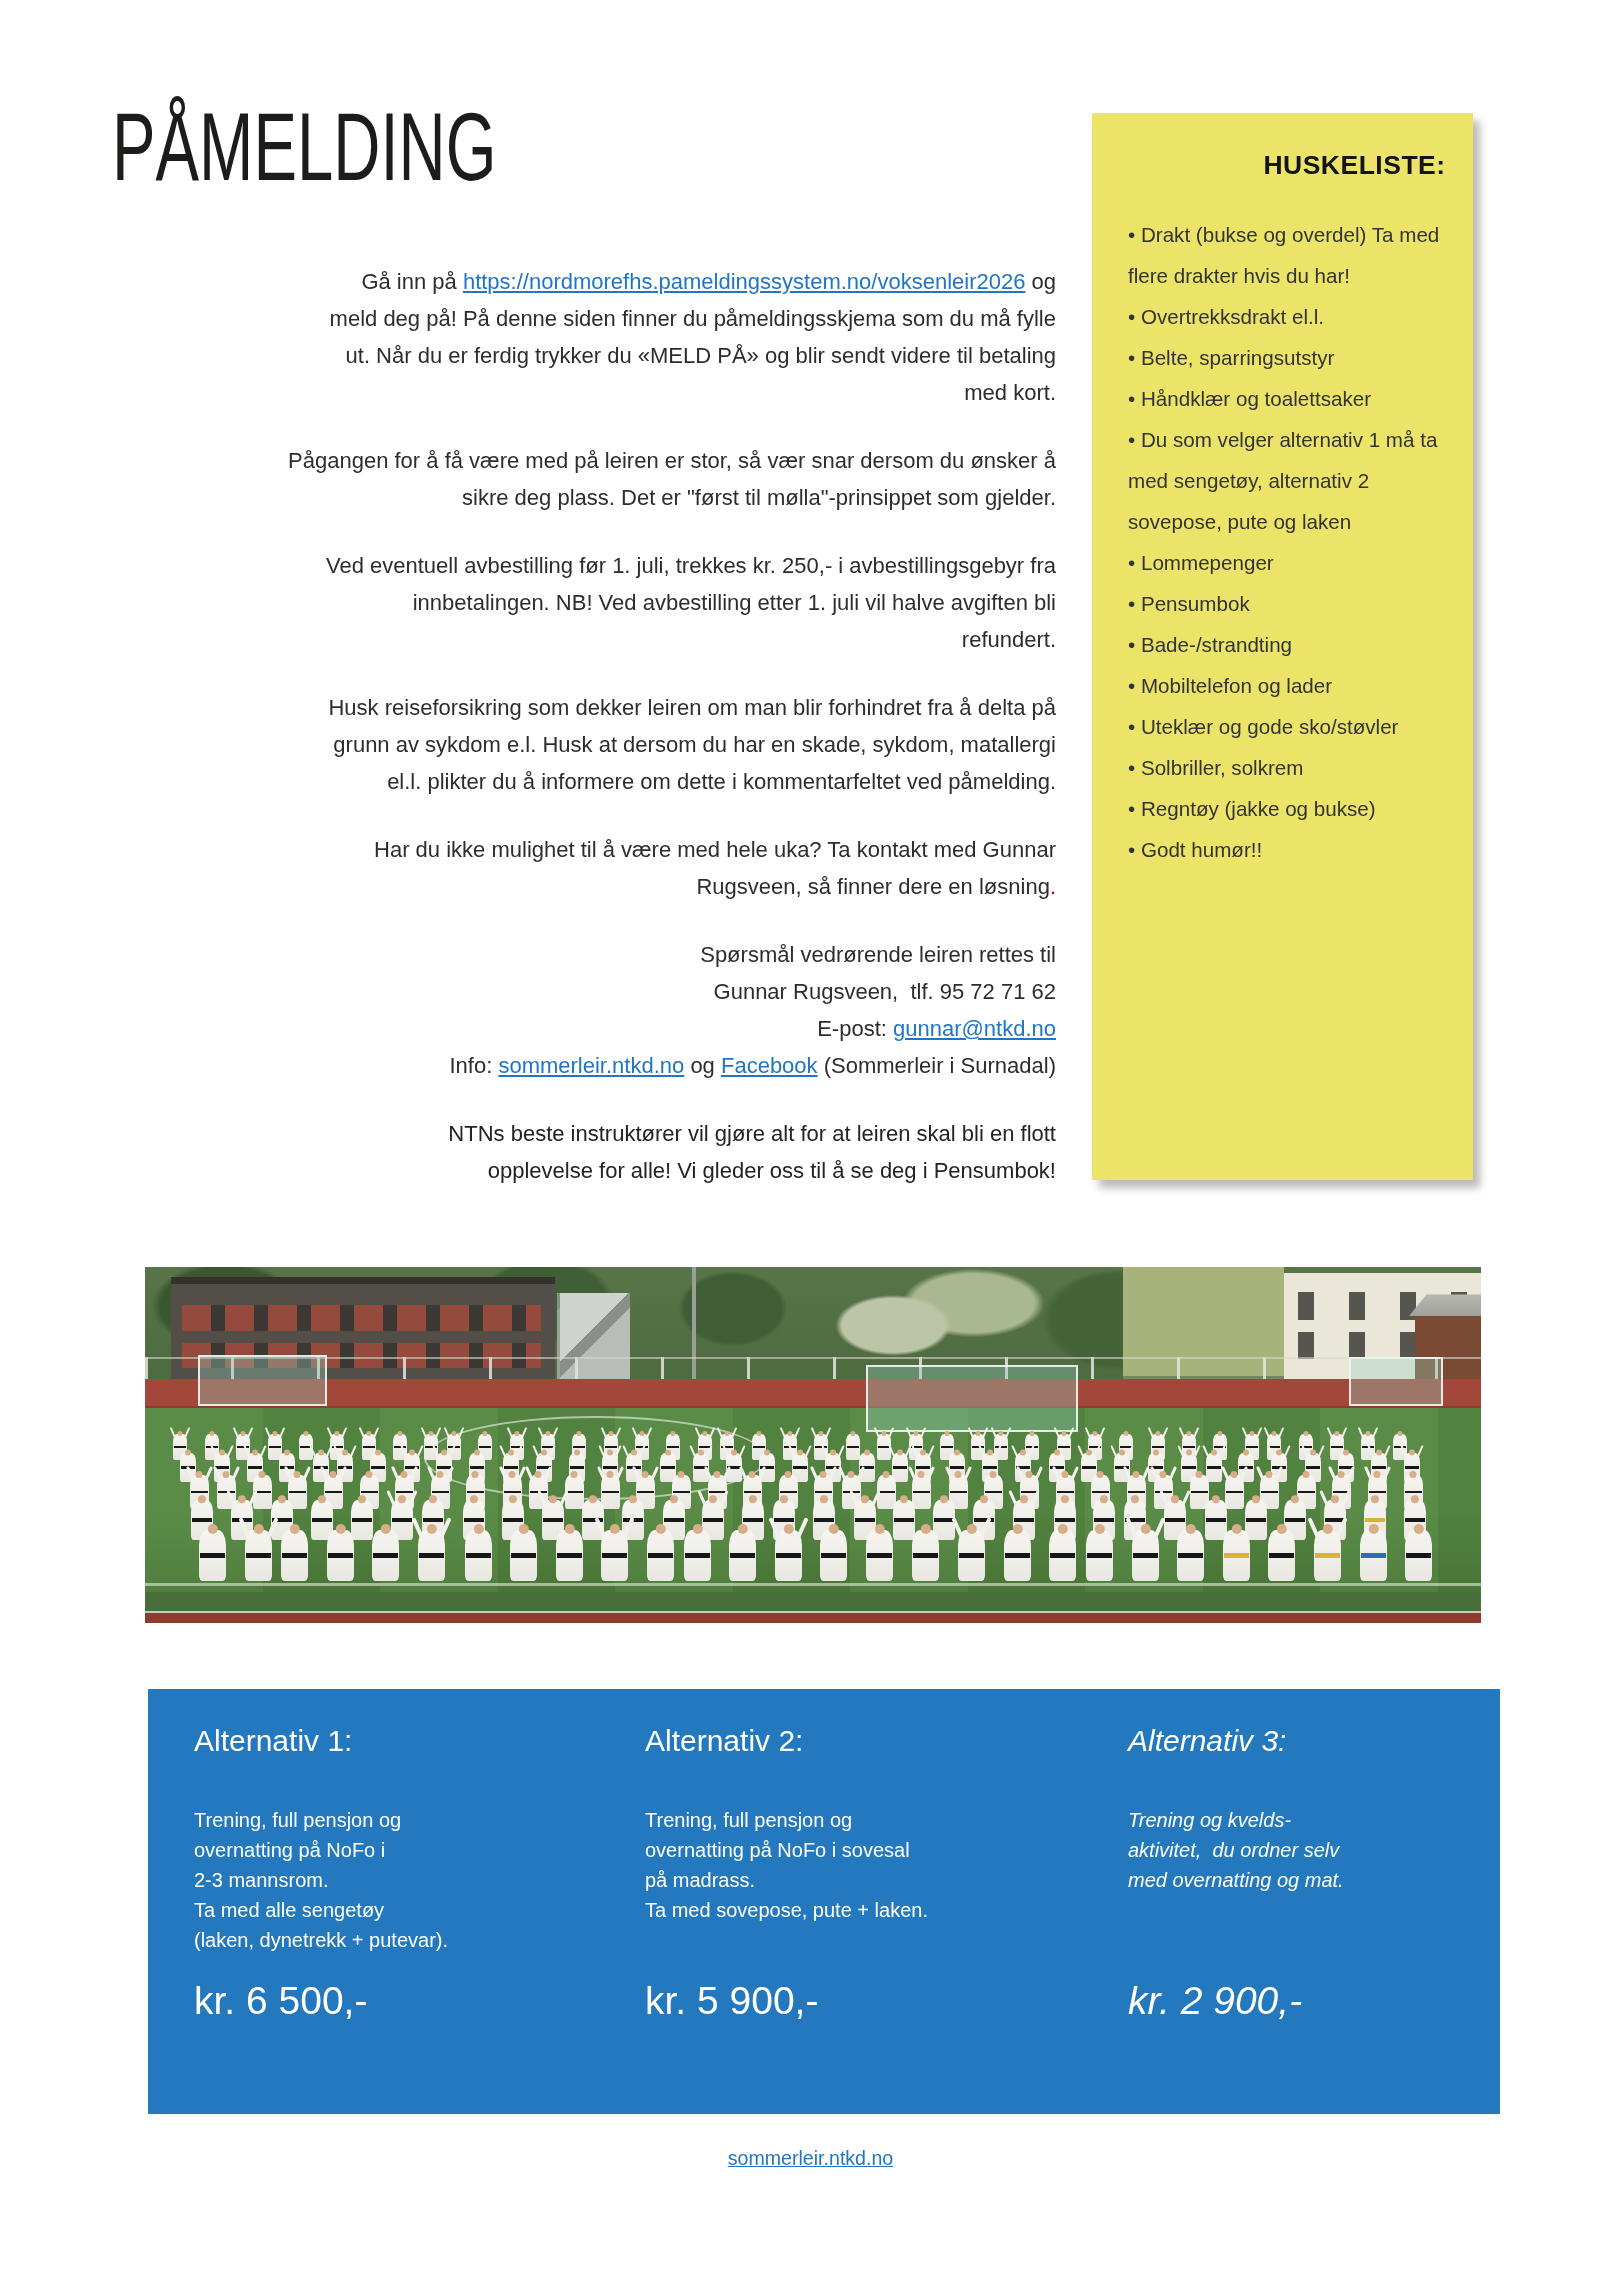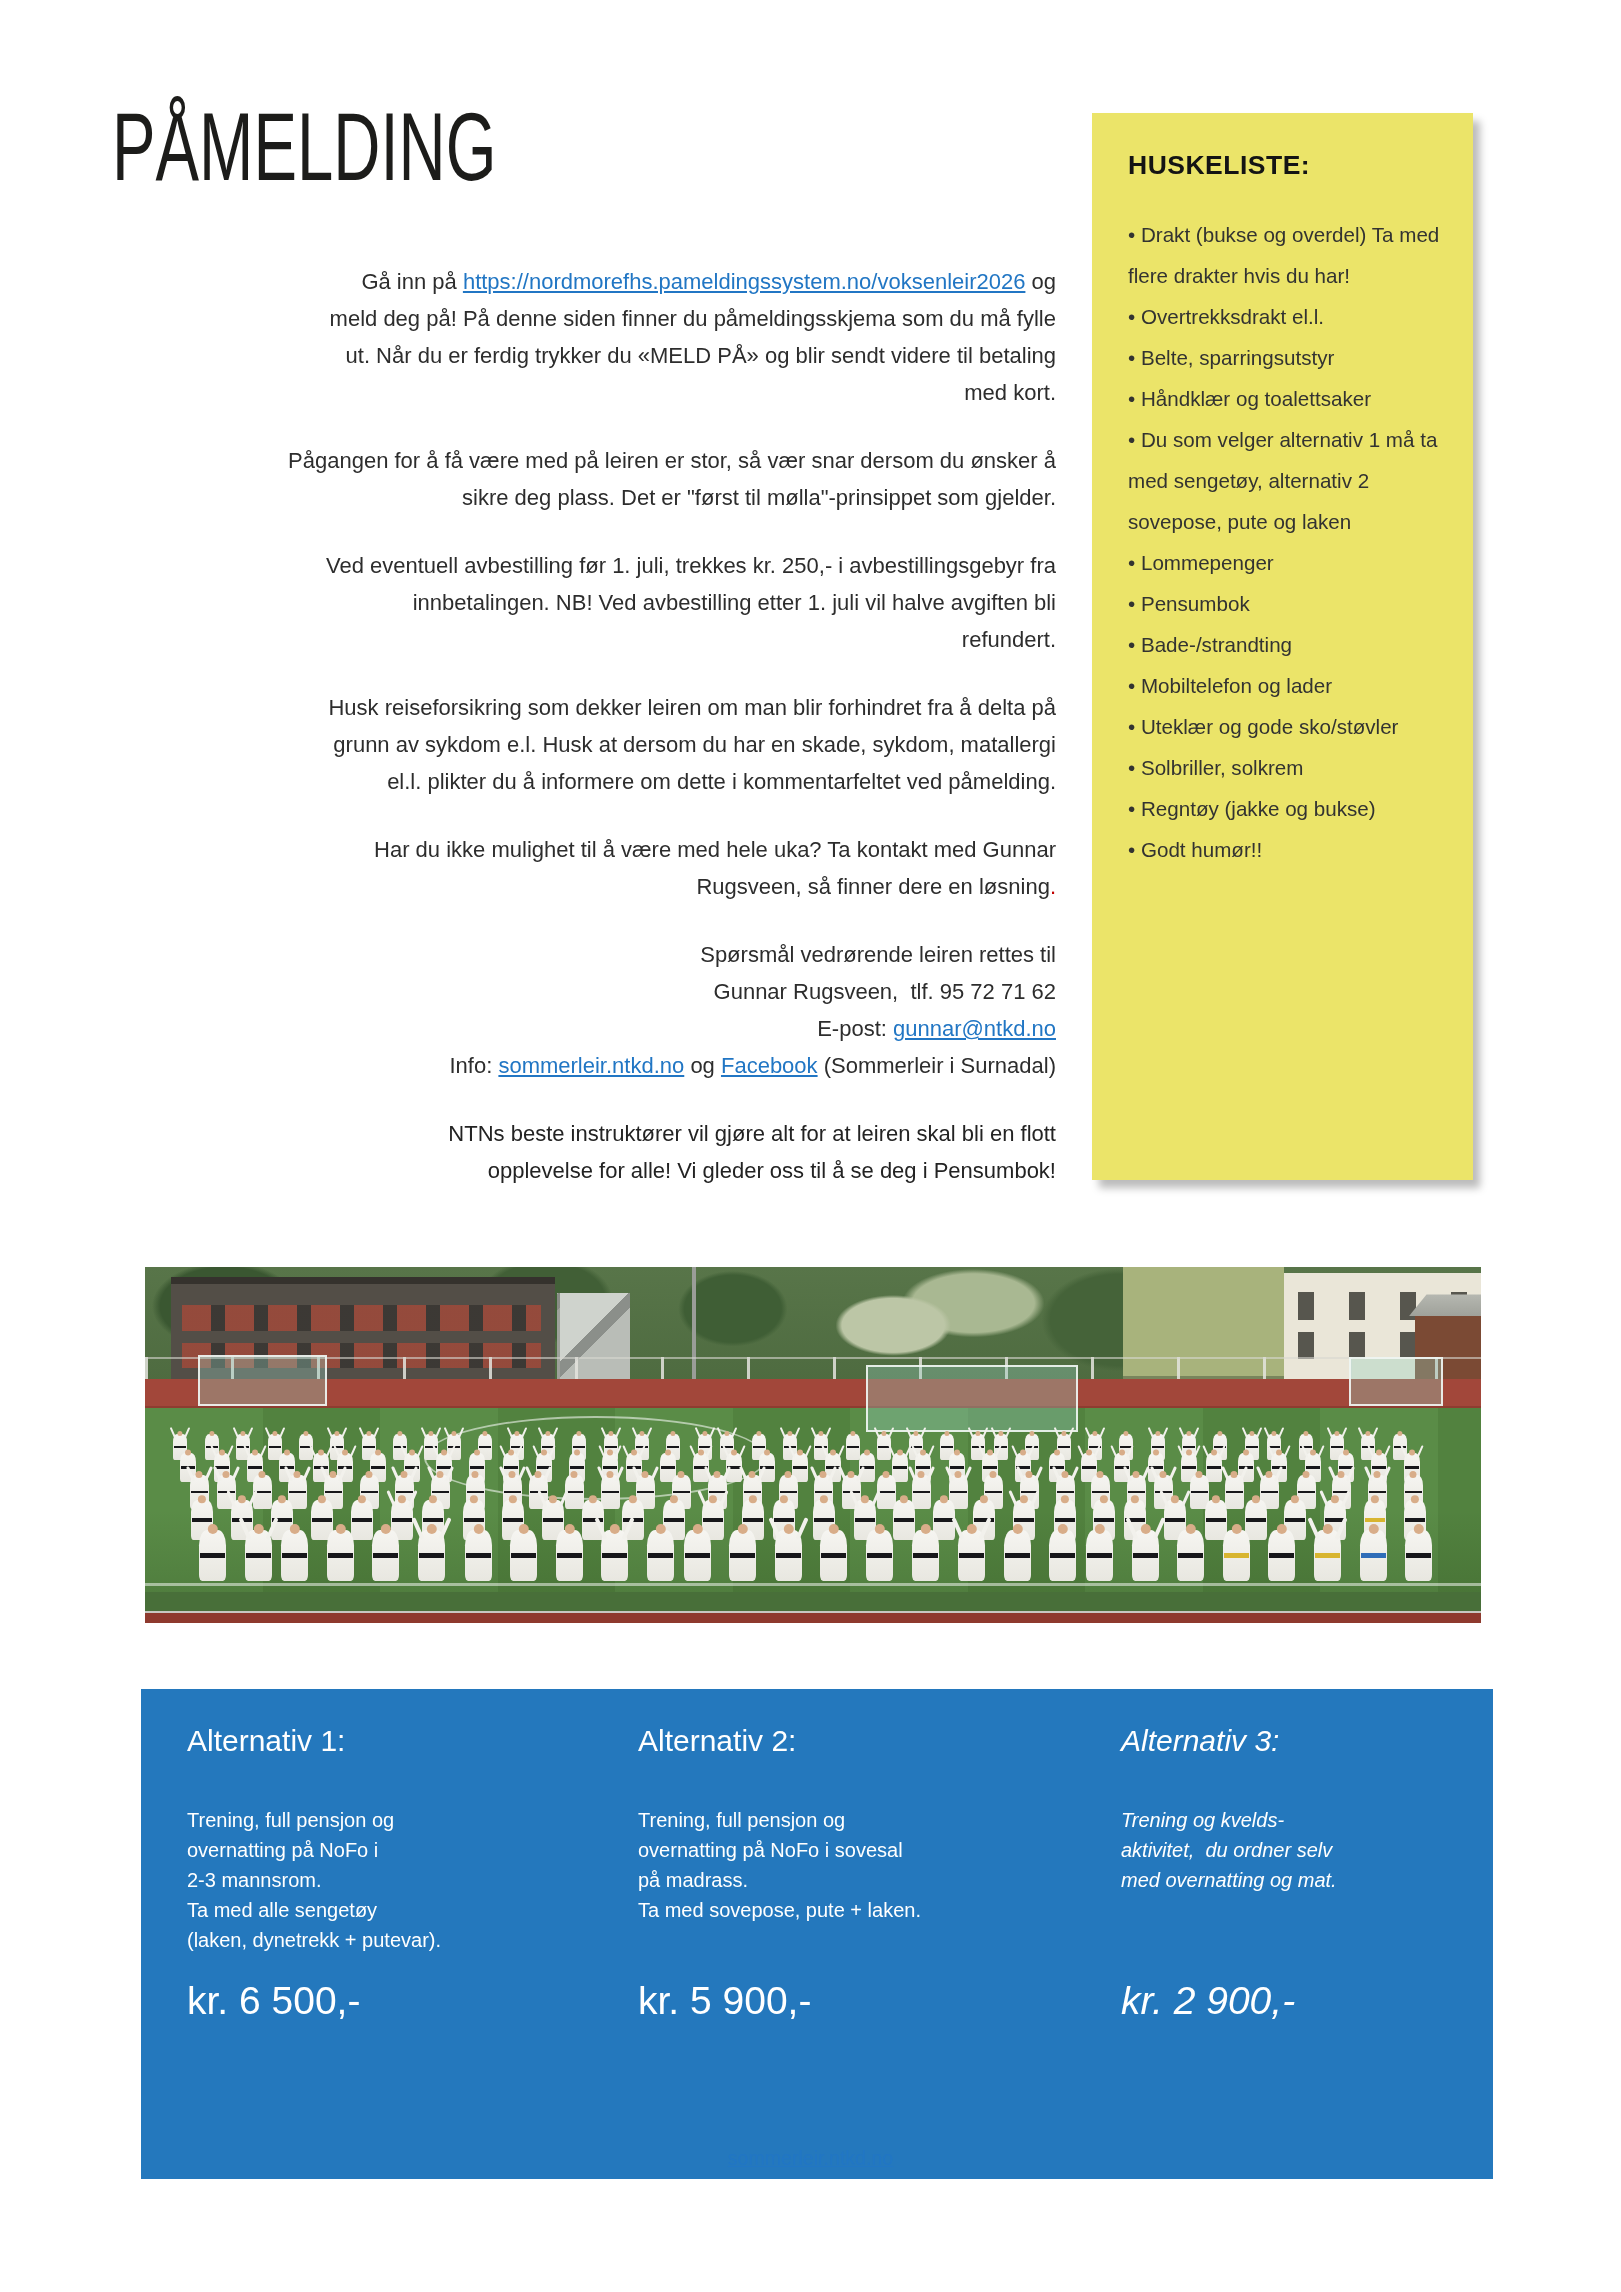--- a/index.html
+++ b/index.html
@@ -16,21 +16,21 @@
   .text-col { position:absolute; left:115px; top:263px; width:941px; color:#2d2d2d; }
   .text-col p { font-size:22px; line-height:37px; margin:0 0 31px 0;text-align:right; }
   .text-col a, .lnk { color:var(--link,#2176c4); text-decoration:underline; cursor:pointer; }
   .red-dot { color:var(--red,#c00000); }
   .closing { font-size:27px; line-height:43px; color:#232323; margin-top:27.4px; }
 
   
   .note { position:absolute; left:1092px; top:113px; width:381px; height:1067px;
           background:var(--yellow,#ebe469); box-shadow:6.9px 7.8px 7.8px #bcbcbc;
           padding:37px 27.4px 29px 36px; }
-  .note h2 { font-size:26.5px; font-weight:700; color:#141414; letter-spacing:0.5px; margin:0 0 33px 0; }
+  .note h2 { font-size:26.5px; font-weight:700; color:#141414; letter-spacing:0.5px; margin:0 0 33px 0;text-align:right; }
   .hl-item { font-size:20.6px; line-height:41px; color:#333331; }
 
   
   .photo { position:absolute; left:145px; top:1267px; width:1336px; height:356px; overflow:hidden;
            background:#5a8a46; }
   .ph-trees { position:absolute; left:0; top:0; right:0; height:139px;
       background:
         radial-gradient(93px 49px at 56% 42%, #bcc6a6 0 55%, rgba(188,198,166,0) 62%),
         radial-gradient(127px 61px at 62% 26%, #a9b892 0 48%, rgba(169,184,146,0) 56%),
         radial-gradient(88px 61px at 44% 30%, #3f5e35 0 55%, rgba(63,94,53,0) 62%),
@@ -79,21 +79,21 @@
   .ph-crowd { position:absolute; left:0; top:0; right:0; bottom:0; }
   .person { position:absolute; background:linear-gradient(#f6f5f1,#e8e7e0); border-radius:30% 30% 12% 12%; }
   .p-head { position:absolute; left:50%; top:0; transform:translate(-50%,-58%); width:38%; height:0;
             padding-bottom:38%; background:#d8ad89; border-radius:50%; }
   .p-belt { position:absolute; left:4%; right:4%; top:46%; height:8%; background:var(--belt,#17171a); }
   .p-arm  { position:absolute; width:14%; height:46%; background:#f2f1ec; top:-26%; border-radius:2.9px; }
   .arm-l { left:-7%; transform:rotate(-24deg); }
   .arm-r { right:-7%; transform:rotate(24deg); }
 
   
-  .band { position:absolute; left:141px; top:1689px; width:1352px; height:490px;
+  .band { position:absolute; left:148px; top:1689px; width:1352px; height:425px;
           background:var(--accent,#2478bd); color:#fff; }
   .alt-col { position:absolute; top:0; width:421px; height:100%; }
   .c1 { left:46px; } .c2 { left:497px; } .c3 { left:980px;font-style:italic; }
   .alt-title { position:absolute; top:35px; left:0; font-size:30px; font-weight:400; }
   .alt-body  { position:absolute; top:116px; left:0; font-size:20px; line-height:30px; }
   .alt-price { position:absolute; top:290px; left:0; font-size:39px; font-weight:400; }
 
   
   .footer { position:absolute; left:0; top:2147px; width:100%; text-align:center; font-size:19.6px; }
 </style>

